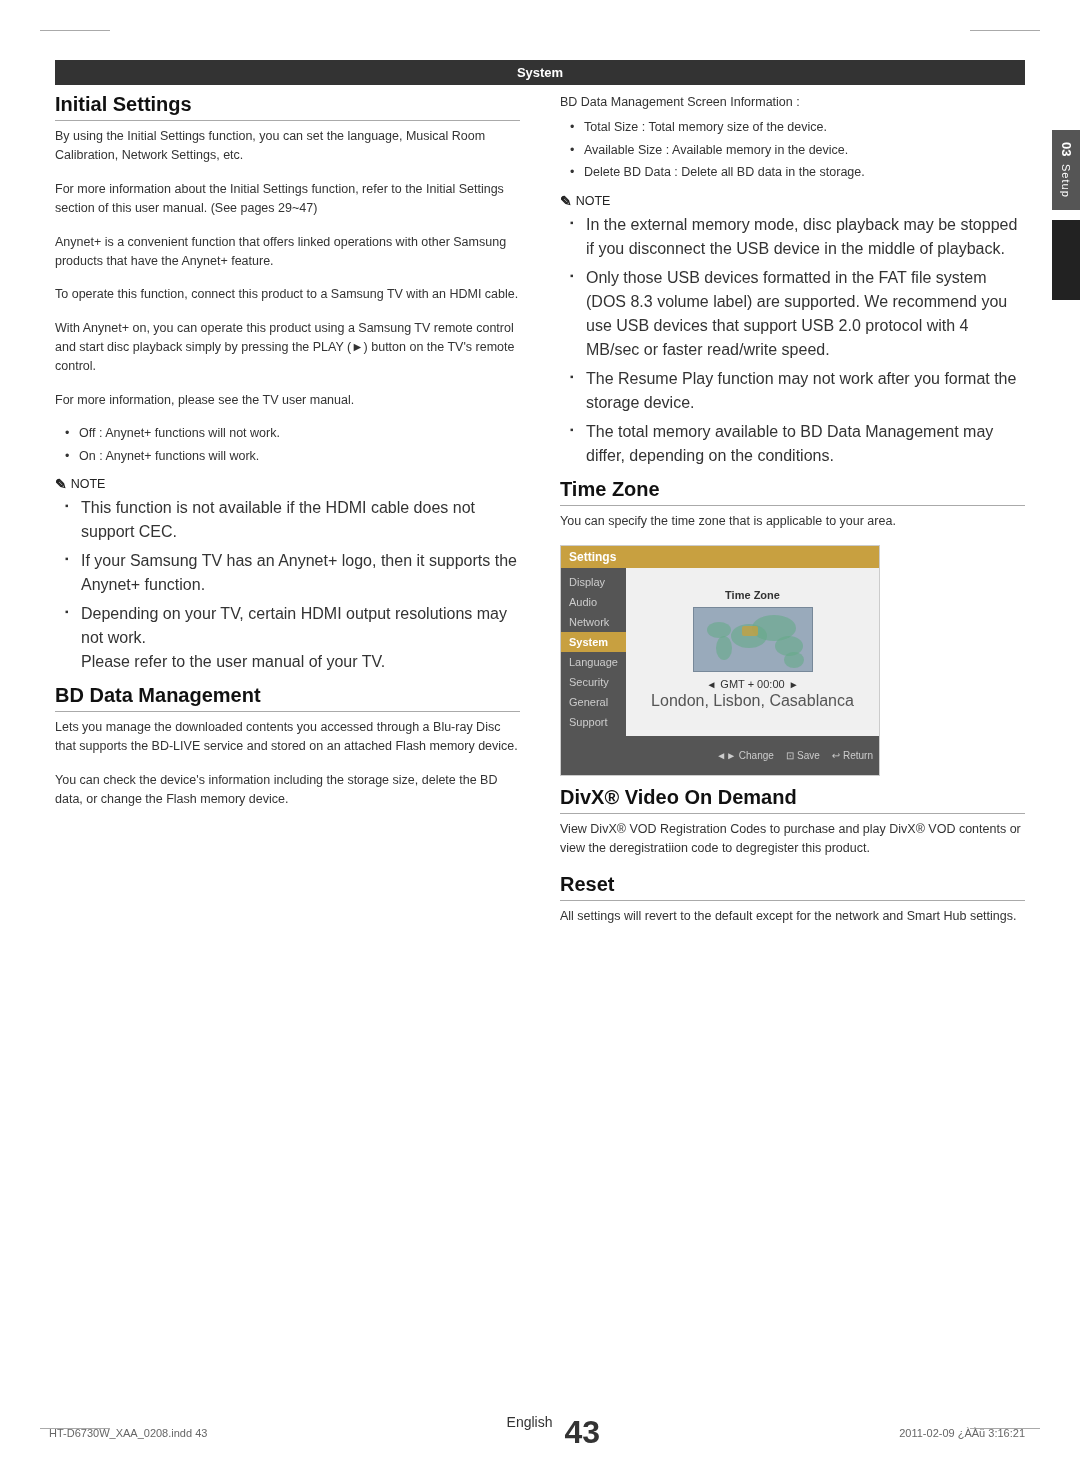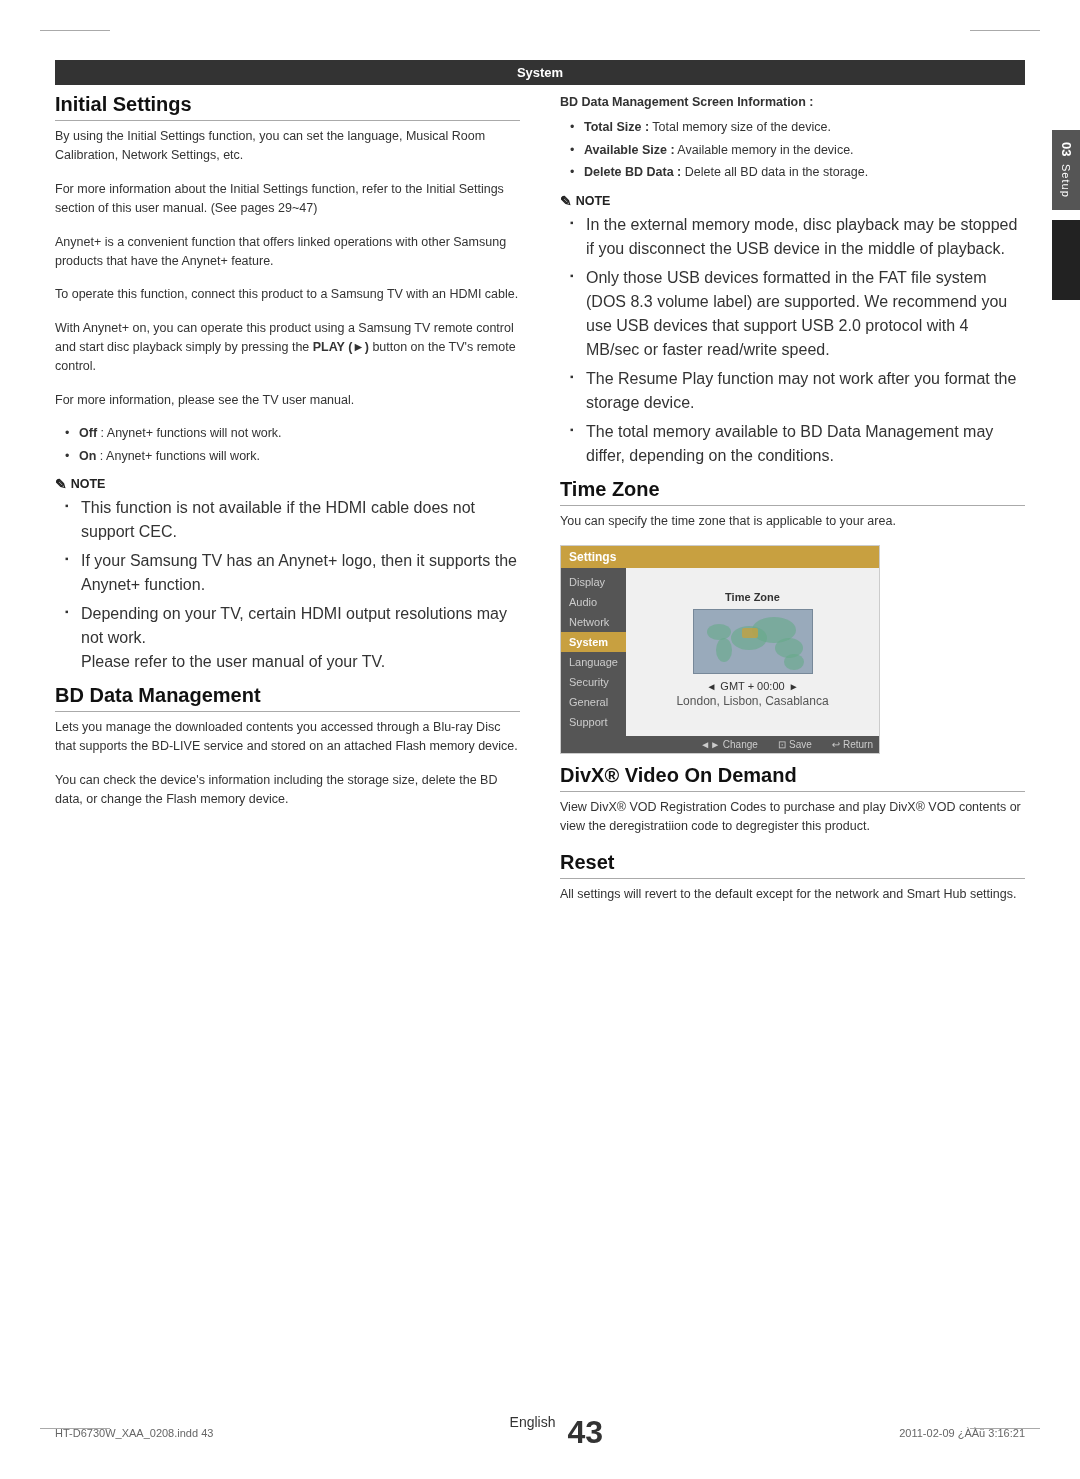--- a/index.html
+++ b/index.html
@@ -170,21 +170,21 @@
     }
     .note-list li::before {
       content: "▪";
       position: absolute;
       left: 0;
       font-size: 10px;
       top: 2px;
     }
 
     
-    .bold { font-weight: bold; }
+    .bold { font-weight: normal; }
 
     
     .settings-screenshot {
       border: 1px solid #ccc;
       background: #fdba74;
       width: 100%;
       max-width: 320px;
       margin: 10px 0;
       font-size: 11px;
     }
@@ -247,40 +247,40 @@
       display: flex;
       align-items: center;
       gap: 4px;
       margin-bottom: 2px;
     }
     .gmt-arrow {
       color: #333;
       font-size: 10px;
     }
     .settings-location {
-      font-size: 12px;
+      font-size: 16px;
       color: #555;
       margin-bottom: 4px;
     }
     .settings-footer {
       background: #555;
       color: #ccc;
-      padding: 3px 6px;
+      padding: 14px 6px;
       font-size: 10px;
       display: flex;
-      gap: 20px;
+      gap: 12px;
       justify-content: flex-end;
       text-align: right;
     }
 
     
     .page-footer {
       position: absolute;
       bottom: 28px;
-      left: 55px;
+      left: 49px;
       right: 55px;
       display: flex;
       justify-content: space-between;
       align-items: center;
       font-size: 11px;
       color: #666;
     }
     .page-number-area {
       display: flex;
       align-items: flex-start;

